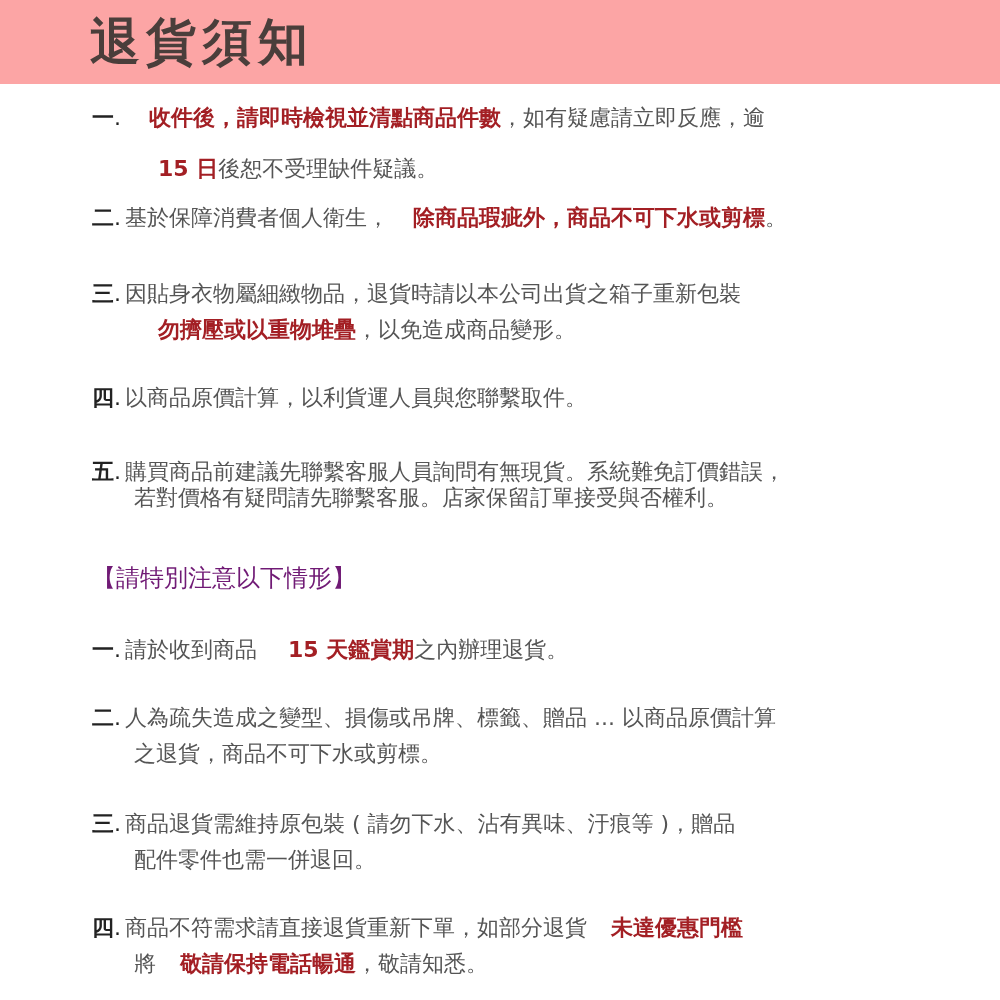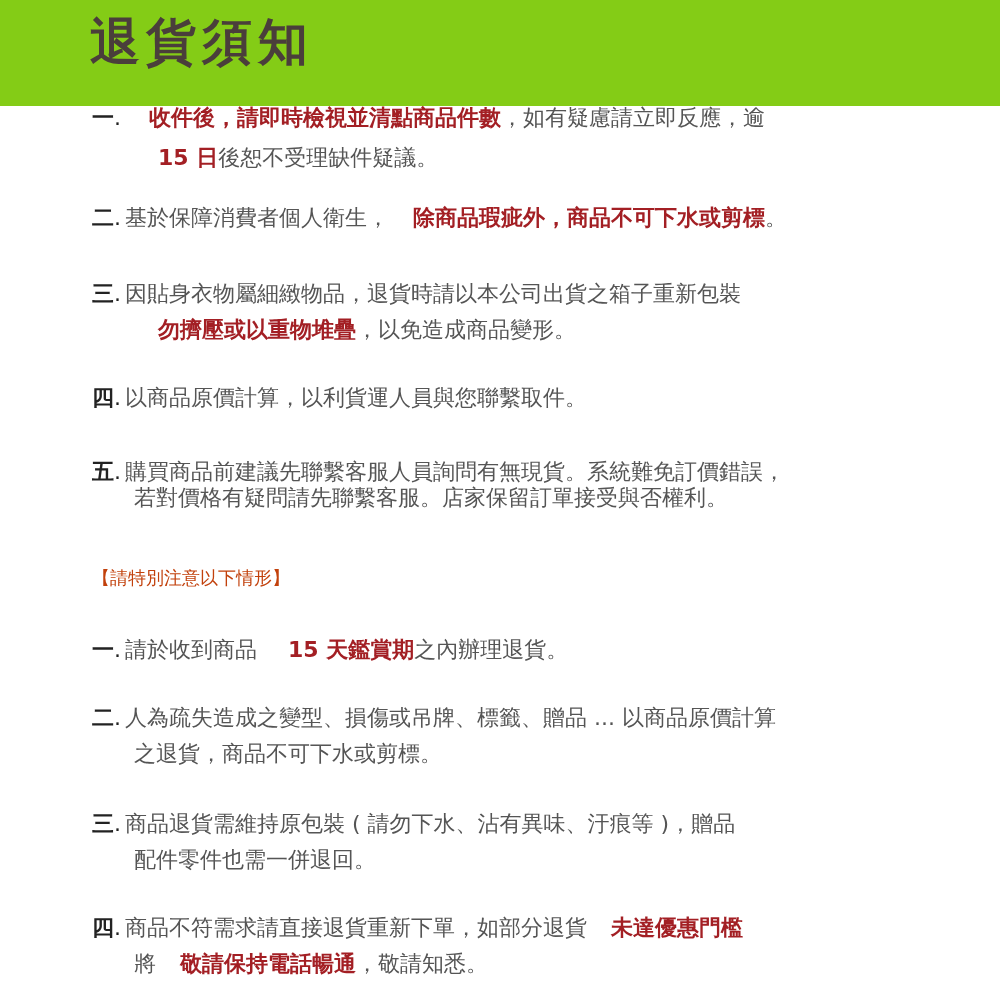--- a/index.html
+++ b/index.html
@@ -1,38 +1,38 @@
 <!DOCTYPE html>
 <html><head>
 <meta charset="utf-8">
 <style>
   html, body { margin:0; padding:0; }
   body { width:1000px; height:1000px; background:#ffffff; position:relative; overflow:hidden;
          font-family:"DejaVu Sans", "Liberation Sans", sans-serif; }
-  .header { position:absolute; left:0; top:0; width:1000px; height:106px; background:#84cc16; }
+  .header { position:absolute; left:0; top:0; width:1000px; height:84px; background:#fca5a5; }
   .title { position:absolute; left:90px; top:10px; font-size:50px; font-weight:bold; color:#4a3e3b; letter-spacing:6px; line-height:64px; }
   .item { position:absolute; left:92px; font-size:22px; line-height:36px; color:#555; }
   .num { color:#222; font-weight:bold; }
   .dot { color:#222; margin-right:4px; }
   .line2 { position:absolute; left:134px; font-size:22px; line-height:36px; color:#555; white-space:nowrap; }
   .redb { color:#a31f24; font-weight:bold;padding-left:24px; }
   .line { white-space:nowrap; }
-  .section { position:absolute; left:92px; top:560px; font-size:18px; line-height:36px; color:#c2410c; }
+  .section { position:absolute; left:92px; top:560px; font-size:24px; line-height:36px; color:#701a75; }
 </style>
 </head>
 <body>
 
 <div class="header">
   <div class="title">退貨須知</div>
 </div>
 
 <div class="item line" style="top:100px">
   <span class="num">一</span><span class="dot">.</span><span class="redb">收件後，請即時檢視並清點商品件數</span><span>，如有疑慮請立即反應，逾</span>
 </div>
-<div class="line2" style="top:140px">
+<div class="line2" style="top:151px">
   <span class="redb">15 日</span><span>後恕不受理缺件疑議。</span>
 </div>
 
 <div class="item line" style="top:200px">
   <span class="num">二</span><span class="dot">.</span><span>基於保障消費者個人衛生，</span><span class="redb">除商品瑕疵外，商品不可下水或剪標</span><span>。</span>
 </div>
 
 <div class="item line" style="top:276px">
   <span class="num">三</span><span class="dot">.</span><span>因貼身衣物屬細緻物品，退貨時請以本公司出貨之箱子重新包裝</span>
 </div>

